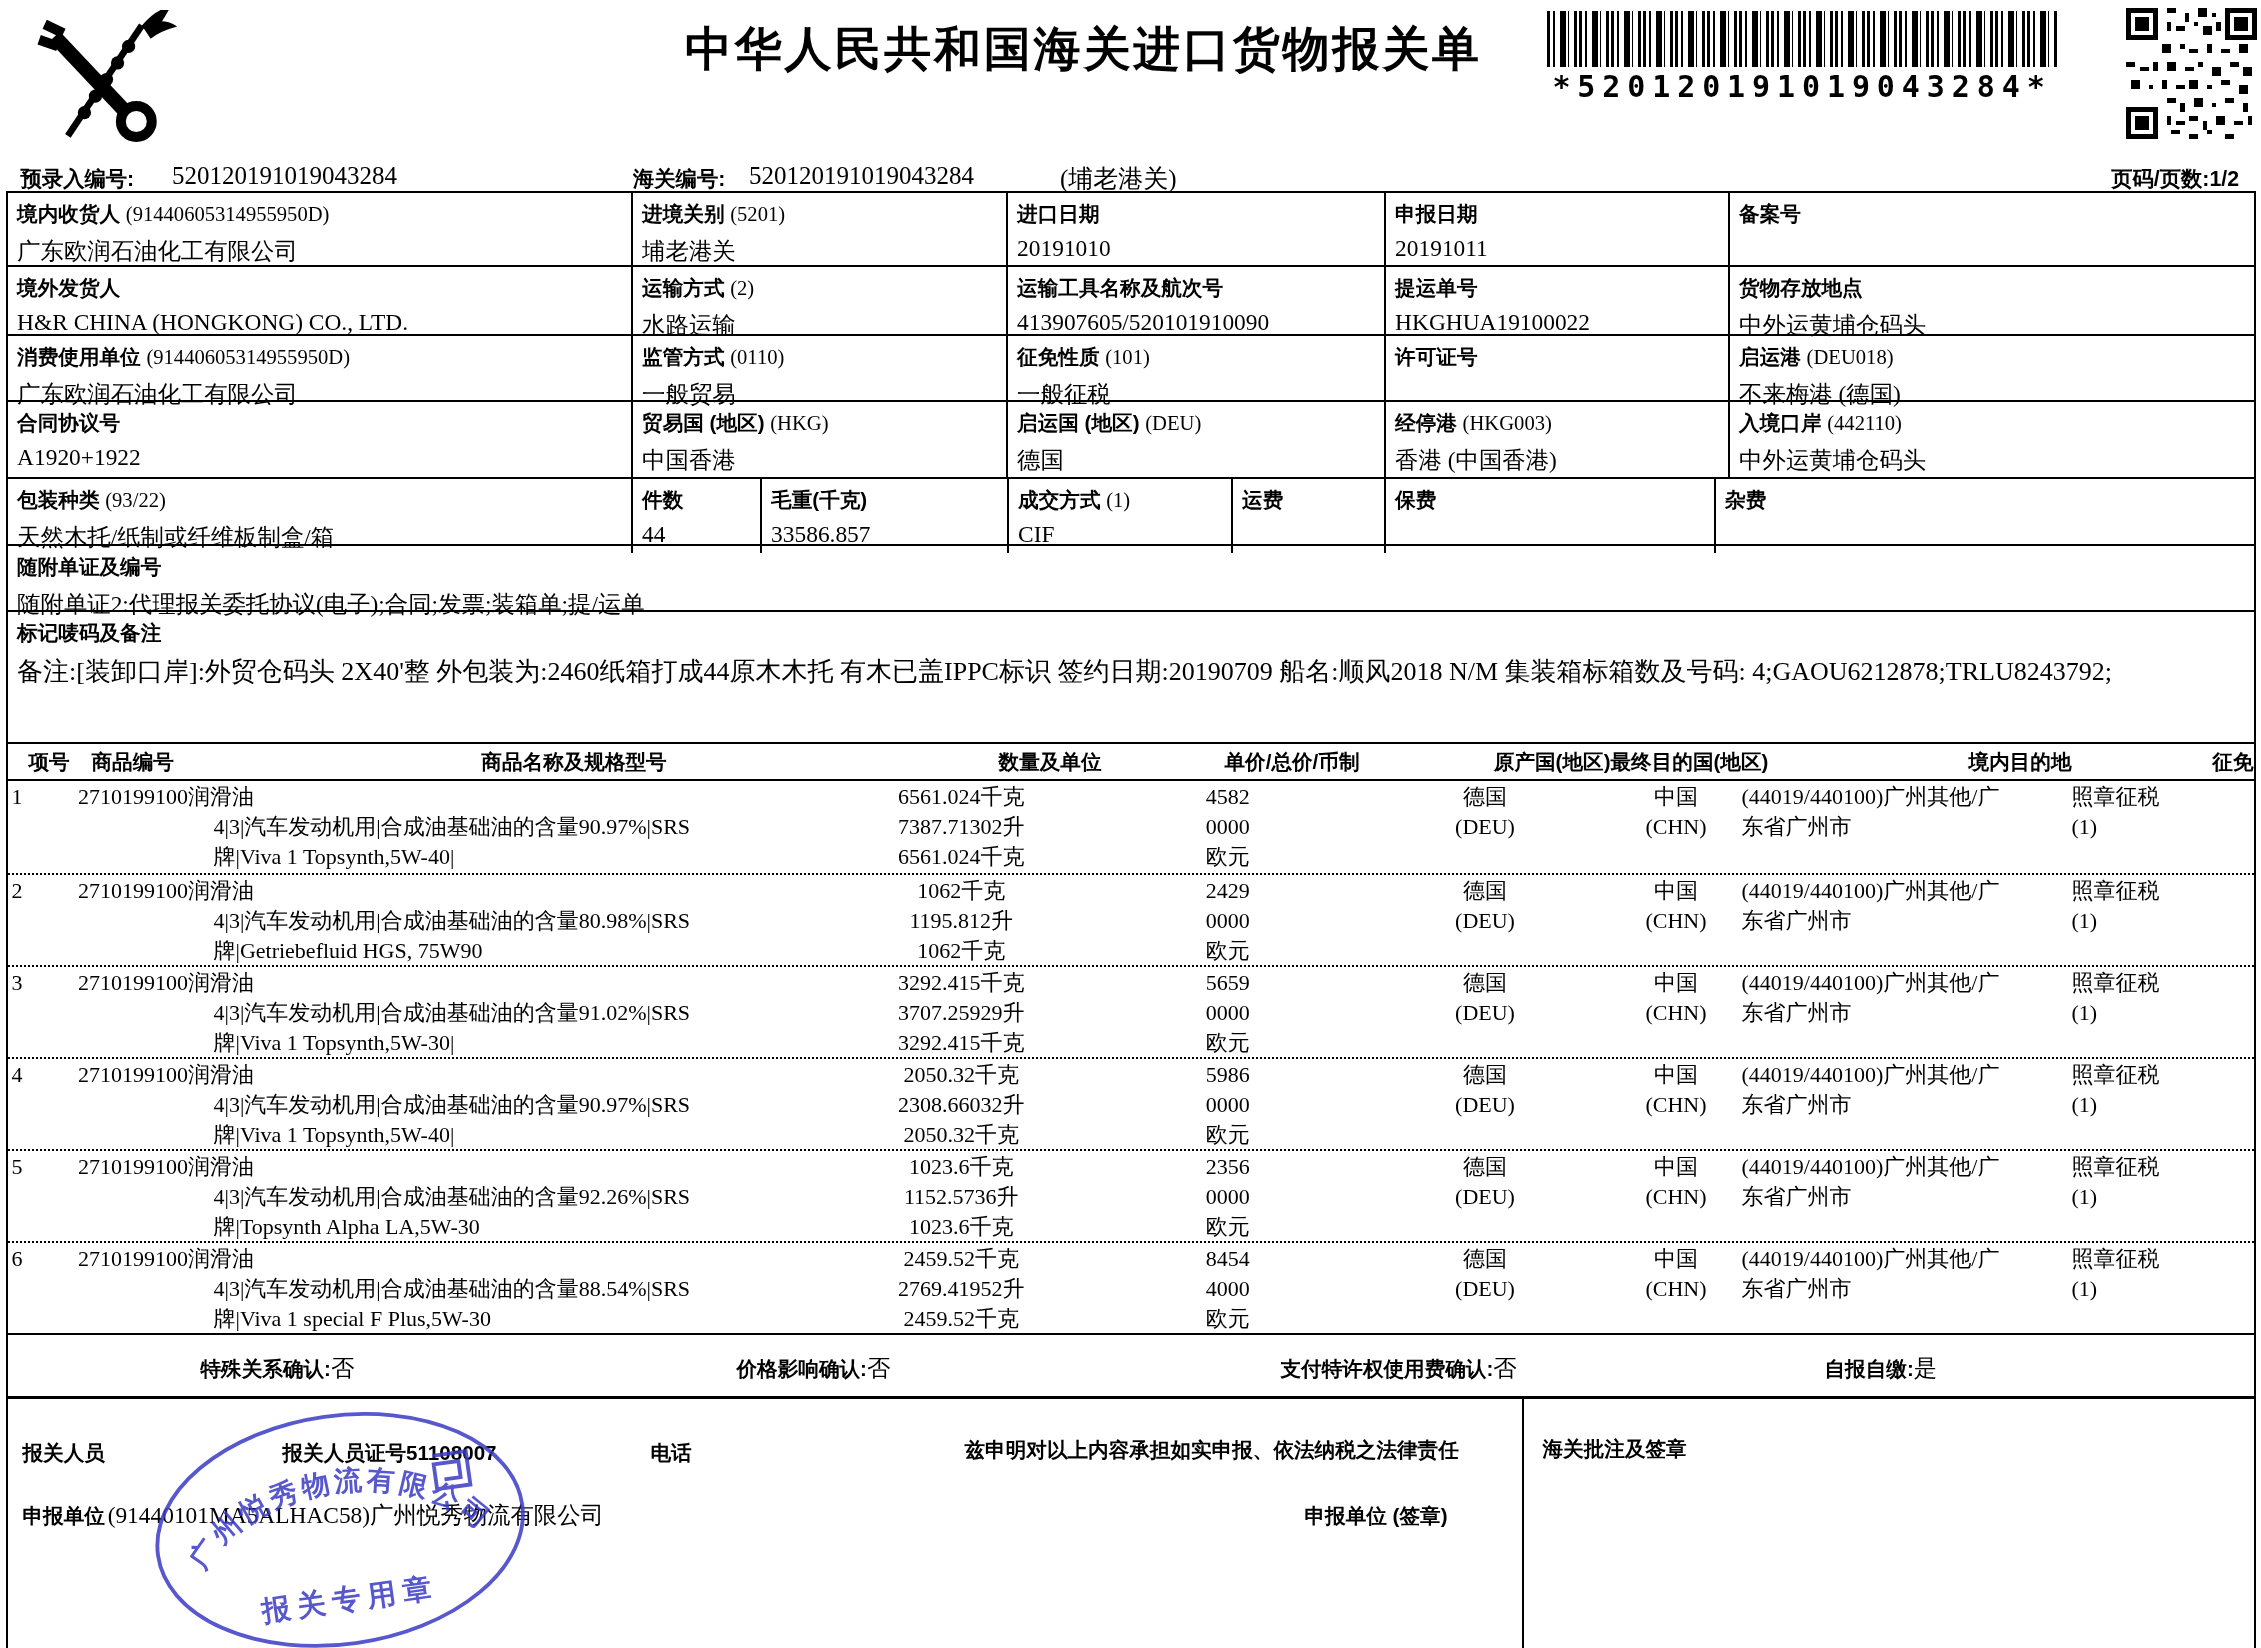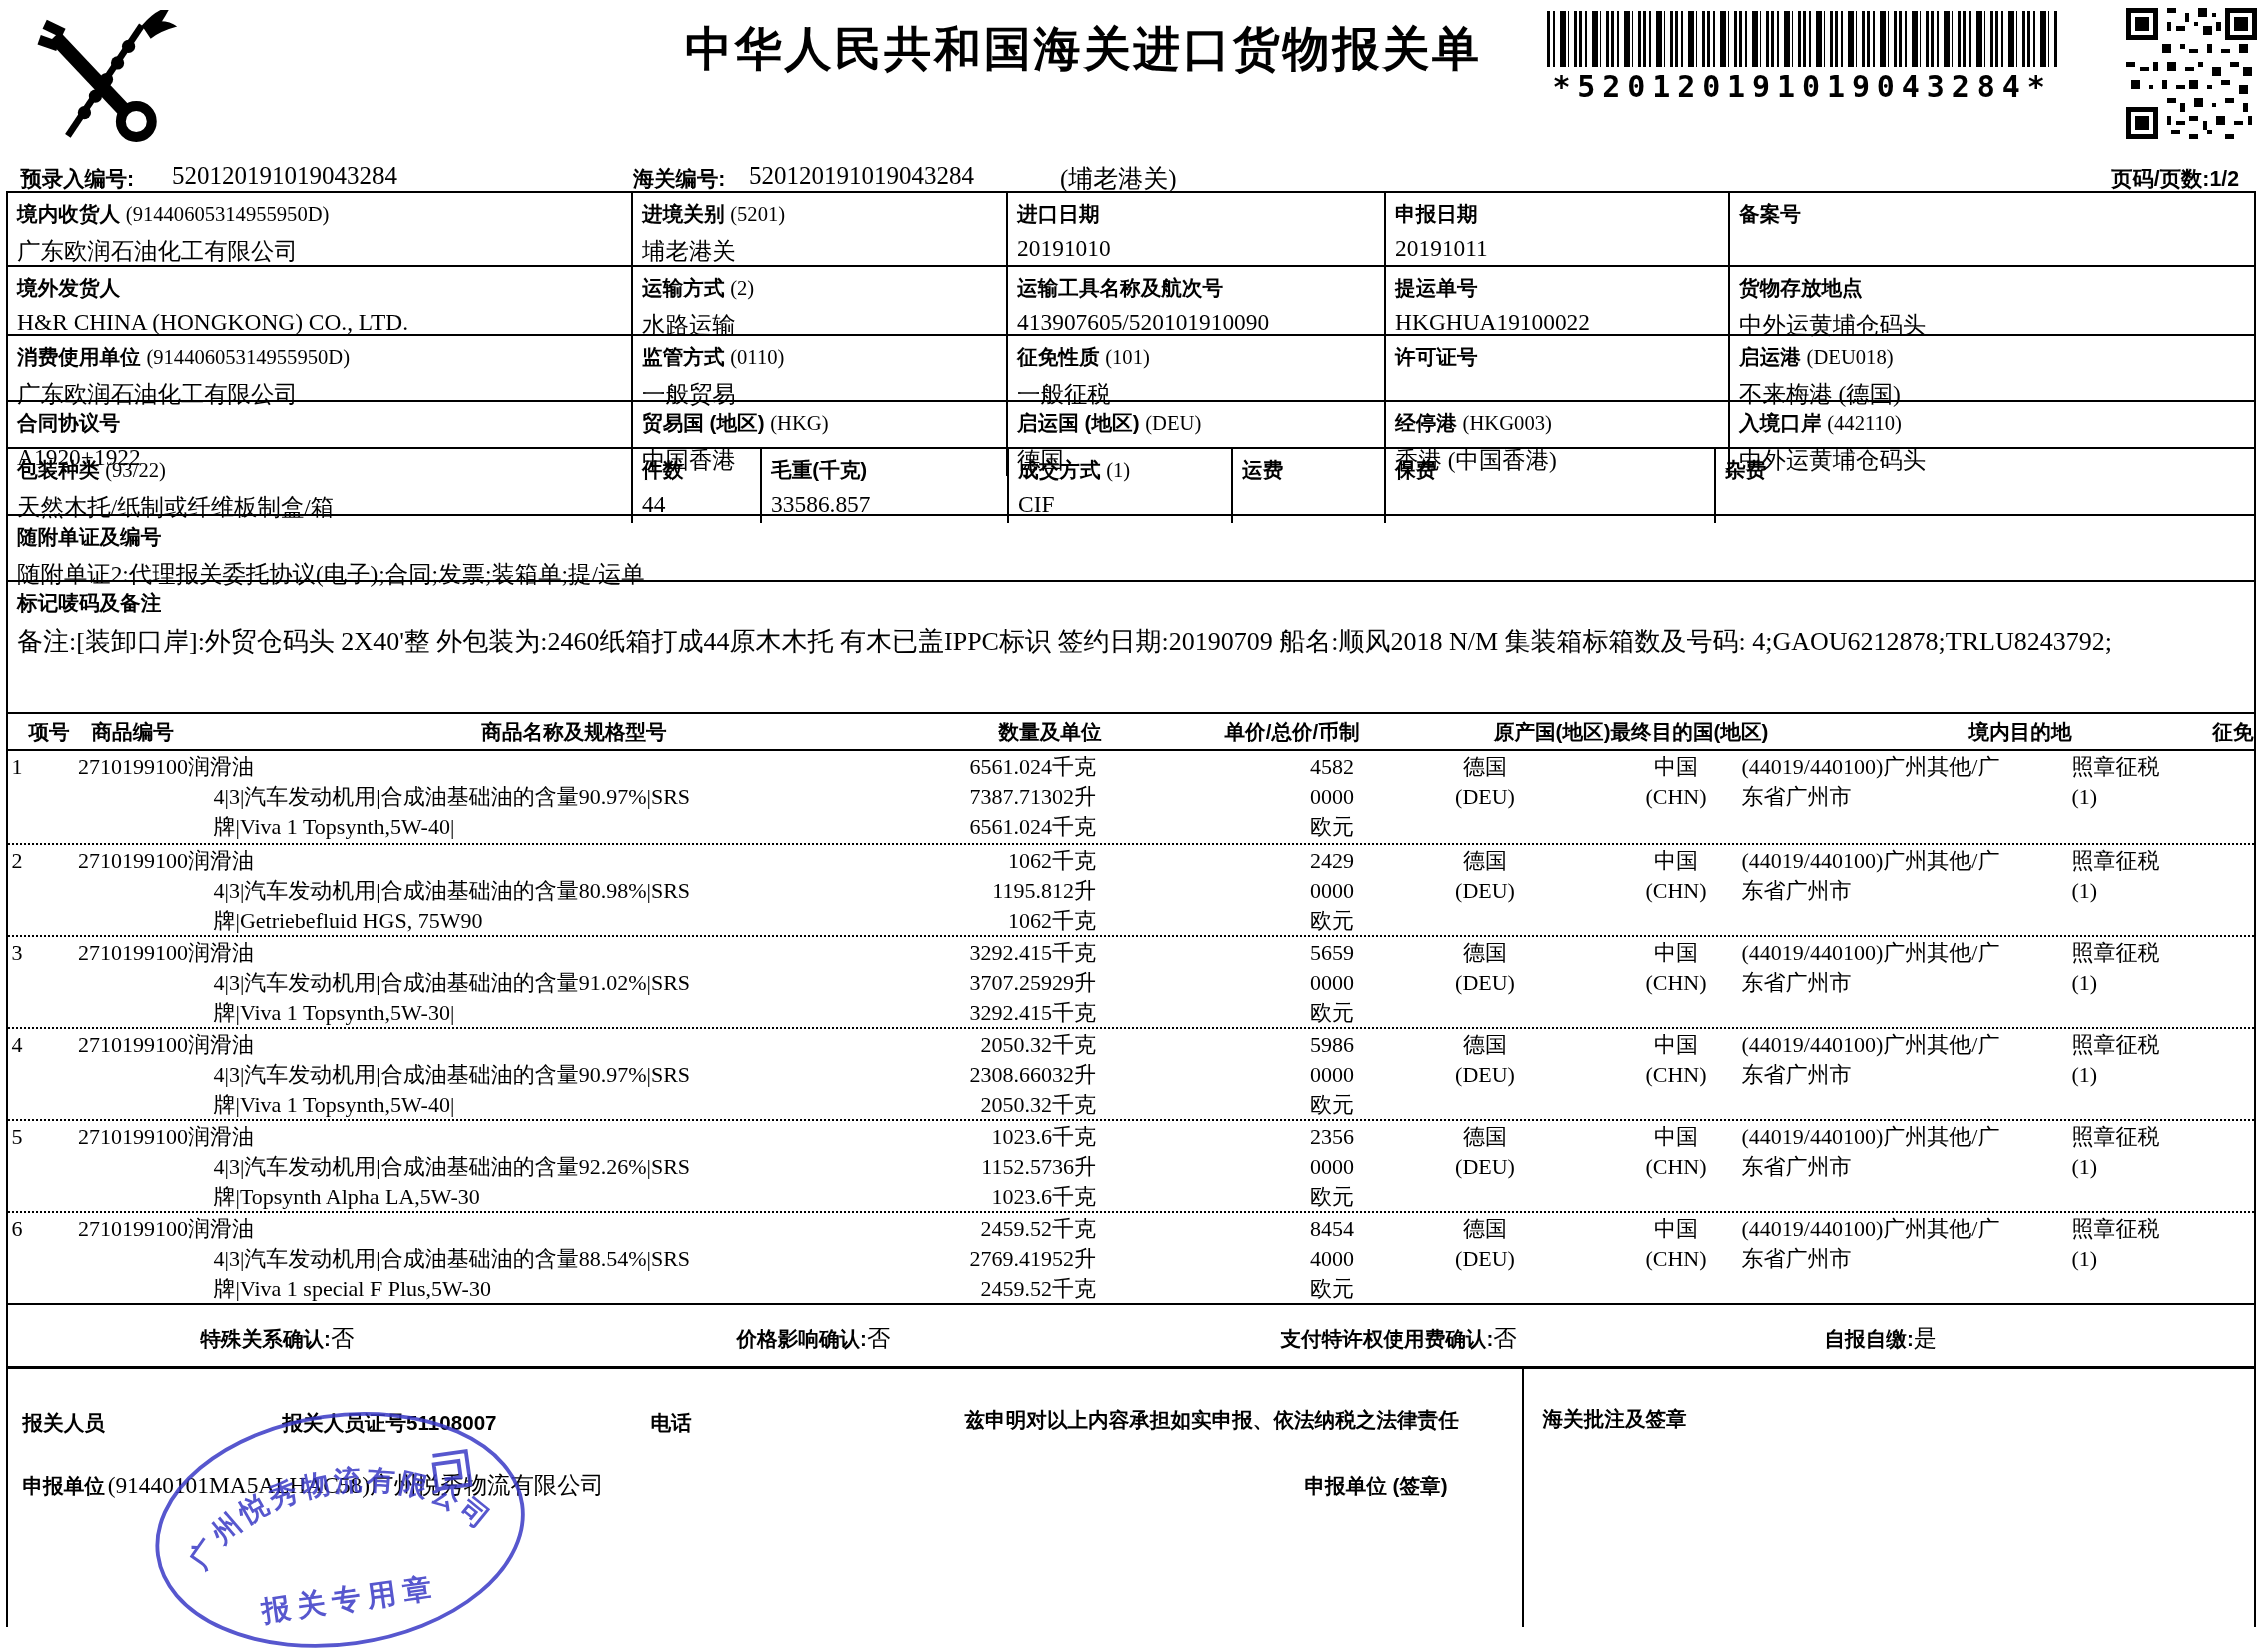--- a/index.html
+++ b/index.html
@@ -32,21 +32,21 @@
   
   .gcols{grid-template-columns:65px 754px 275px 258px 251px 131px 330px 1fr}
   .ghead{height:39px;border-top:2.8px solid #000;border-bottom:2.8px solid #000;align-items:center}
   .gh{font:bold 20.6px "Liberation Sans",sans-serif;text-align:right;white-space:nowrap}
   .gh.left{text-align:left}
   .grow{height:92px;border-top:2.8px dotted #000;font:22px "Liberation Serif",serif;line-height:30px;padding-top:1.4px}
   .grow.first{border-top:none}
   .gno{padding-left:4.1px}
   .gmain .l1{padding-left:5.5px;white-space:nowrap}
   .gmain .l2{padding-left:141px;white-space:nowrap}
-  .num{text-align:right;padding-right:5.5px;white-space:nowrap}
+  .num{text-align:center;padding-right:5.5px;white-space:nowrap}
   .ctr{text-align:center;white-space:nowrap}
   .dl{text-align:left;white-space:nowrap}
   .dr{text-align:left;padding-right:4.1px;white-space:nowrap}
 
   
   .confrow{position:relative;height:63px;border-top:2.8px solid #000}
   .conf{position:absolute;top:16.5px;white-space:nowrap}
   .conf .lbl{display:inline}
   .conf .cv{font:23.4px "Liberation Serif",serif}
 
@@ -216,21 +216,21 @@
       <div class="cell">
         <div class="lbl">许可证号</div>
         <div class="val"></div>
       </div>
       <div class="cell">
         <div class="lbl"><span>启运港</span> <span class="code">(DEU018)</span></div>
         <div class="val">不来梅港 (德国)</div>
       </div>
     </div>
 
-    <div class="frow" style="grid-template-columns:623px 375px 378px 344px 1fr;height:47px">
+    <div class="frow" style="grid-template-columns:623px 375px 378px 344px 1fr;height:77px">
       <div class="cell">
         <div class="lbl">合同协议号</div>
         <div class="val">A1920+1922</div>
       </div>
       <div class="cell">
         <div class="lbl"><span>贸易国 (地区)</span> <span class="code">(HKG)</span></div>
         <div class="val">中国香港</div>
       </div>
       <div class="cell">
         <div class="lbl"><span>启运国 (地区)</span> <span class="code">(DEU)</span></div>

